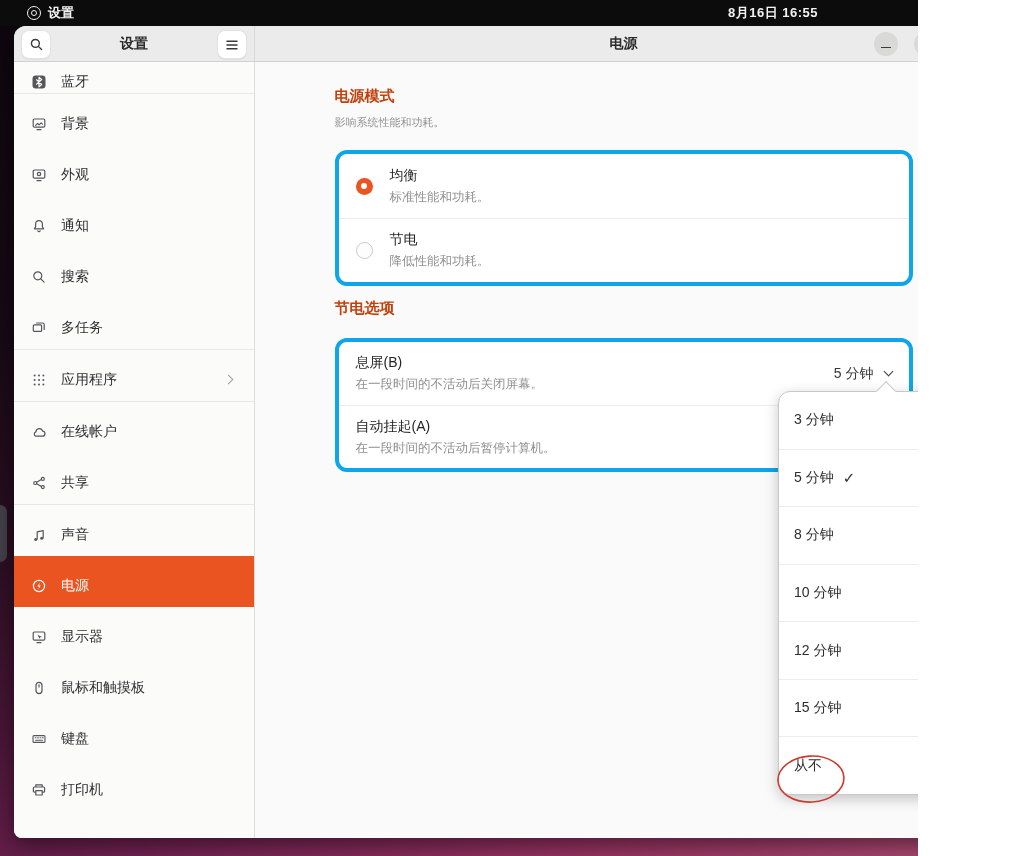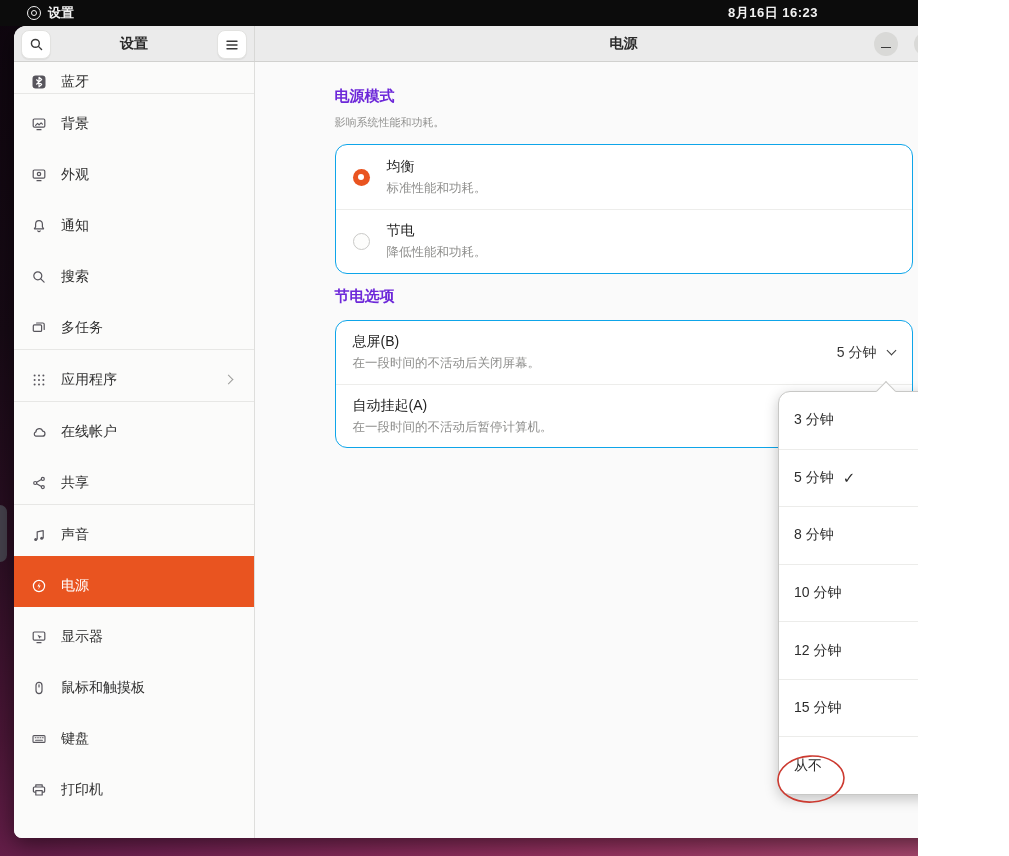--- a/index.html
+++ b/index.html
@@ -61,23 +61,23 @@
   .sb-item .icon svg { width:16px; height:16px; }
   .sb-item.selected { background:#E95420; color:#ffffff; }
   .sb-item.selected .icon { color:#ffffff; }
   .sb-sep { height:1px; background:#e7e7e5; }
   .chev-right { width:7px; height:7px; border-top:1.6px solid #9d9d9b;
     border-right:1.6px solid #9d9d9b; transform:rotate(45deg); margin-left:auto; margin-right:6px; }
 
   
   .content { flex:1; background:#fafafa; position:relative; overflow:hidden; }
   .page { width:578px; margin:0 auto; padding-top:25px; }
-  .sec-title { font-size:15px; font-weight:700; color:#6d28d9; }
+  .sec-title { font-size:15px; font-weight:700; color:#c2410c; }
   .sec-sub { font-size:11px; color:#929290; margin-top:9px; }
-  .card { margin-top:14px; background:#ffffff; border:1px solid #0ea5e9; border-radius:12px;
+  .card { margin-top:20px; background:#ffffff; border:4px solid #0ea5e9; border-radius:12px;
     overflow:hidden; }
   .card-row { display:flex; align-items:center; gap:17px; padding:0 17px; height:64px; }
   .card-row + .card-row { border-top:1px solid #ededeb; }
   .card-row.h63 { height:63px; }
   .rowtext { display:flex; flex-direction:column; gap:4px; }
   .row-title { font-size:14px; color:#242424; }
   .row-desc { font-size:12.5px; color:#8f8f8d; }
   .radio { width:17px; height:17px; border-radius:50%; flex:0 0 17px; position:relative;
     cursor:pointer; }
   .radio.on { background:#E95420; }
@@ -117,21 +117,21 @@
 <div class="screen">
   <div class="wp-shape s1"></div>
   <div class="wp-shape s2"></div>
   <div class="dock-notch"></div>
 
   <div class="topbar">
     <div class="app">
       <span class="gear-glyph"></span>
       <span>设置</span>
     </div>
-    <div class="clock">8月16日 16:23</div>
+    <div class="clock">8月16日 16:55</div>
   </div>
 
   <div class="window">
     <div class="titlebar">
       <div class="sb-header">
         <div class="icon-btn search">
           <svg width="15" height="15" viewBox="0 0 16 16" fill="none" stroke="#3a3a3a" stroke-width="1.5" stroke-linecap="round">
             <circle cx="6.8" cy="6.8" r="4.2"></circle>
               <path d="M10 10l3.4 3.4"></path>
           </svg>

